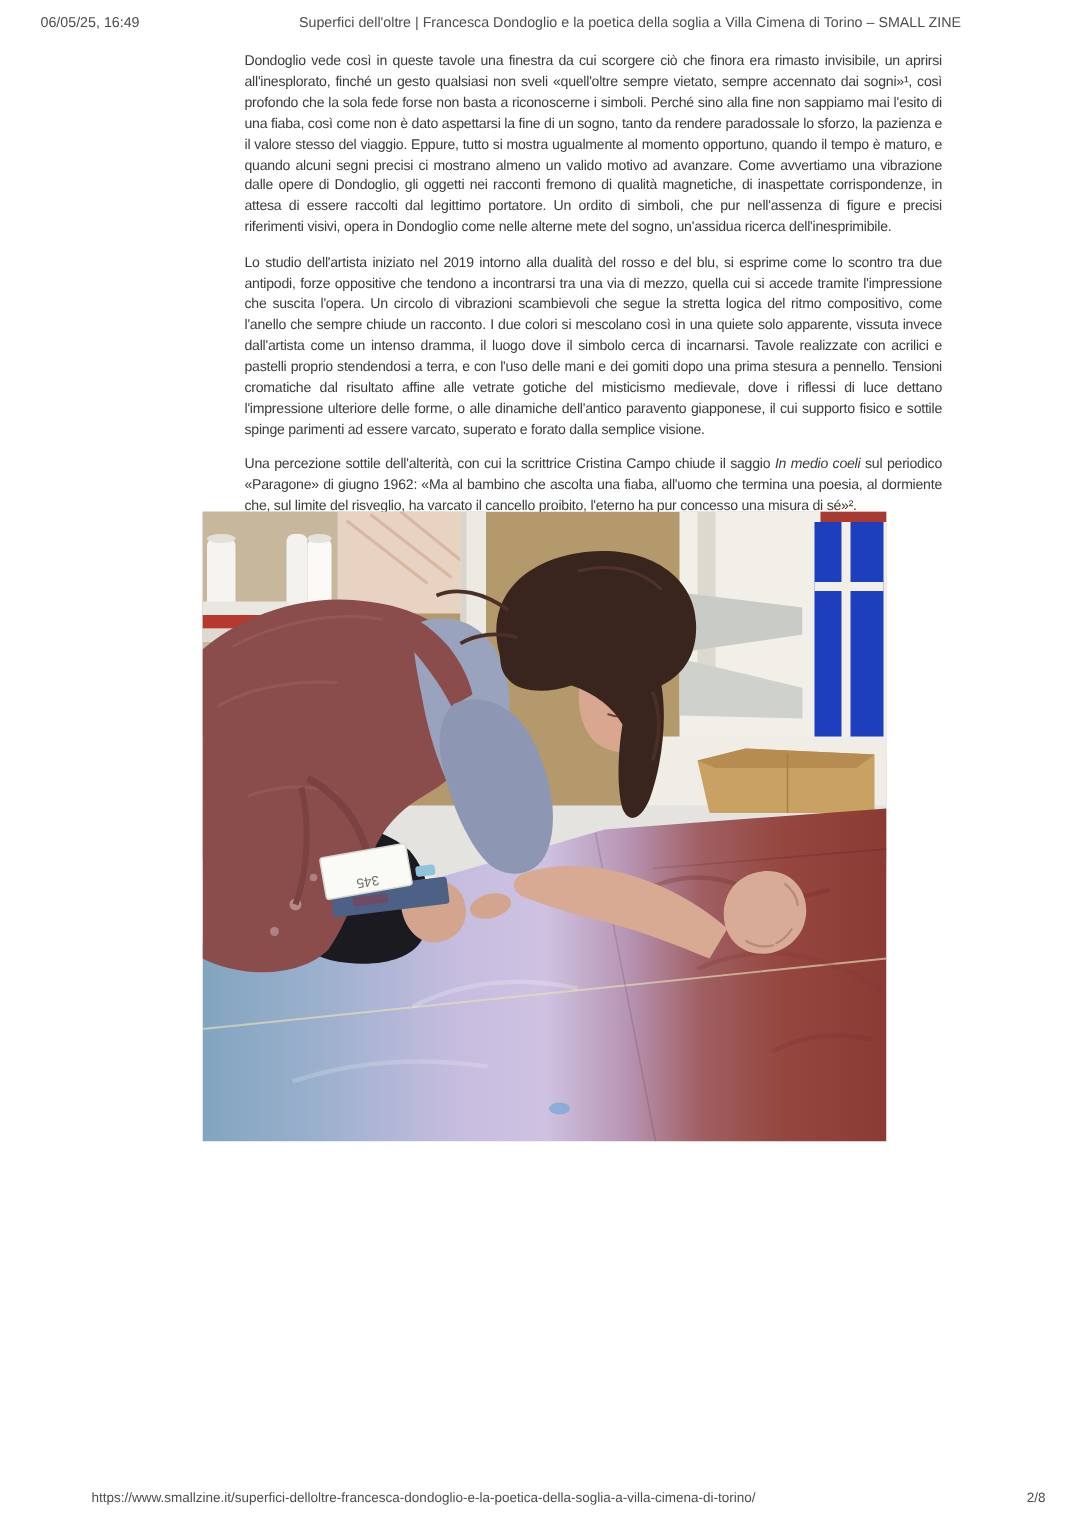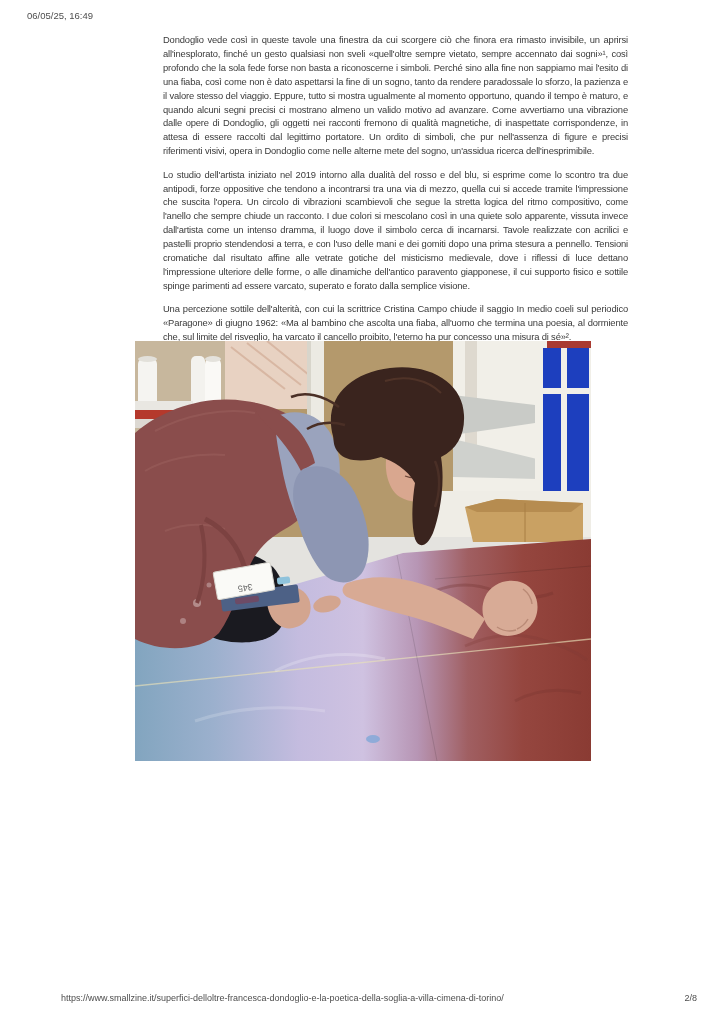--- a/index.html
+++ b/index.html
@@ -38,21 +38,21 @@
     left: 131px; top: 33px;
     width: 465px;
     font-size: 9.4px;
     line-height: 13.9px;
     letter-spacing: -0.15px;
     text-align: justify;
     color: #3a3a3a;
     margin-left: 32px;
   }
   .article p { margin: 0 0 9.5px 0; }
-  .article .it { }
+  .article .it { font-style: italic; }
   
   .photo {
     position: absolute;
     left: 135px; top: 341px;
     width: 456px; height: 420px;
     margin: 0; padding: 0;
     line-height: 0;
   }
   
   .ftr-url {
@@ -69,20 +69,21 @@
     font-size: 9px;
     color: #4d4d4d;
   }
 </style>
 </head>
 <body>
 
 <div class="page">
 
   <div class="hdr-date">06/05/25, 16:49</div>
+  <div class="hdr-title">Superfici dell'oltre | Francesca Dondoglio e la poetica della soglia a Villa Cimena di Torino – SMALL ZINE</div>
 
   <div class="article">
     <p>Dondoglio vede così in queste tavole una finestra da cui scorgere ciò che finora era rimasto invisibile, un aprirsi all'inesplorato, finché un gesto qualsiasi non sveli «quell'oltre sempre vietato, sempre accennato dai sogni»¹, così profondo che la sola fede forse non basta a riconoscerne i simboli. Perché sino alla fine non sappiamo mai l'esito di una fiaba, così come non è dato aspettarsi la fine di un sogno, tanto da rendere paradossale lo sforzo, la pazienza e il valore stesso del viaggio. Eppure, tutto si mostra ugualmente al momento opportuno, quando il tempo è maturo, e quando alcuni segni precisi ci mostrano almeno un valido motivo ad avanzare. Come avvertiamo una vibrazione dalle opere di Dondoglio, gli oggetti nei racconti fremono di qualità magnetiche, di inaspettate corrispondenze, in attesa di essere raccolti dal legittimo portatore. Un ordito di simboli, che pur nell'assenza di figure e precisi riferimenti visivi, opera in Dondoglio come nelle alterne mete del sogno, un'assidua ricerca dell'inesprimibile.</p>
     <p>Lo studio dell'artista iniziato nel 2019 intorno alla dualità del rosso e del blu, si esprime come lo scontro tra due antipodi, forze oppositive che tendono a incontrarsi tra una via di mezzo, quella cui si accede tramite l'impressione che suscita l'opera. Un circolo di vibrazioni scambievoli che segue la stretta logica del ritmo compositivo, come l'anello che sempre chiude un racconto. I due colori si mescolano così in una quiete solo apparente, vissuta invece dall'artista come un intenso dramma, il luogo dove il simbolo cerca di incarnarsi. Tavole realizzate con acrilici e pastelli proprio stendendosi a terra, e con l'uso delle mani e dei gomiti dopo una prima stesura a pennello. Tensioni cromatiche dal risultato affine alle vetrate gotiche del misticismo medievale, dove i riflessi di luce dettano l'impressione ulteriore delle forme, o alle dinamiche dell'antico paravento giapponese, il cui supporto fisico e sottile spinge parimenti ad essere varcato, superato e forato dalla semplice visione.</p>
     <p><span>Una percezione sottile dell'alterità, con cui la scrittrice Cristina Campo chiude il saggio </span><span class="it">In medio coeli</span><span> sul periodico «Paragone» di giugno 1962: «Ma al bambino che ascolta una fiaba, all'uomo che termina una poesia, al dormiente che, sul limite del risveglio, ha varcato il cancello proibito, l'eterno ha pur concesso una misura di sé»².</span></p>
   </div>
 
   <figure class="photo">
     <svg viewBox="0 0 456 420" width="456" height="420">
       <defs>

